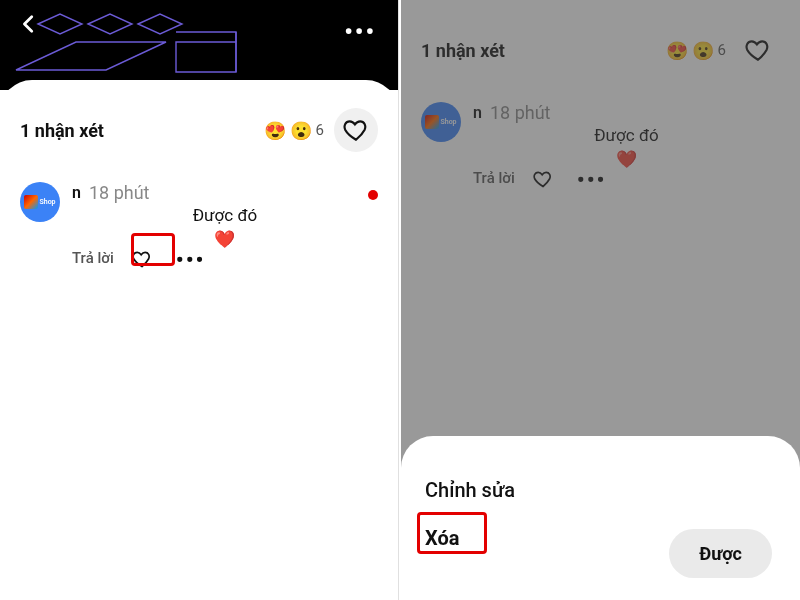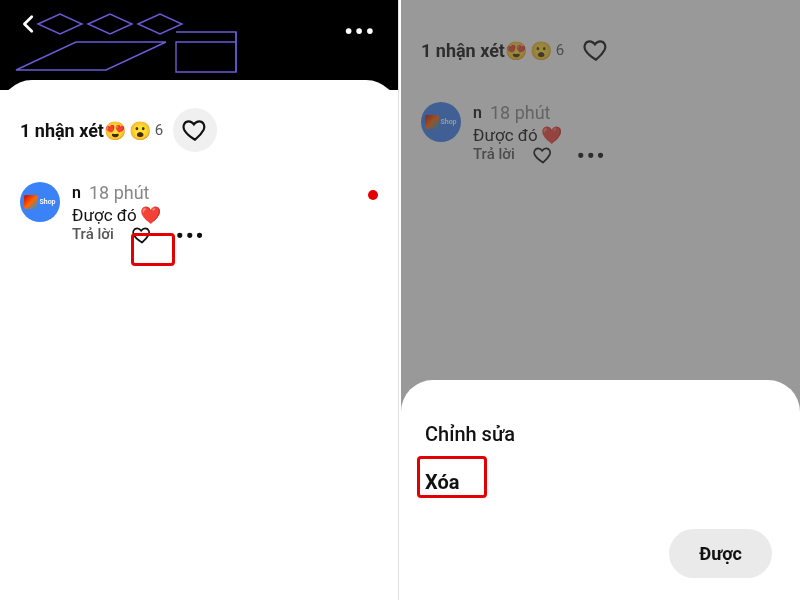--- a/index.html
+++ b/index.html
@@ -61,20 +61,21 @@
   .sheet {
     position: absolute;
     top: 80px; left: 0; right: 0; bottom: 0;
     background: #fff;
     border-top-left-radius: 32px;
     border-top-right-radius: 32px;
   }
   .sheet-header {
     display: flex;
     align-items: center;
+    justify-content: space-between;
     padding: 28px 20px 14px 20px;
   }
   .sheet-title {
     font-size: 18px;
     font-weight: 700;
     color: #111;
   }
   .sheet-right {
     display: flex;
     align-items: center;
@@ -117,21 +118,21 @@
     font-size: 9px; color:#fff; font-weight:600;
     display:flex; align-items:center; gap:1px;
   }
   .avatar-badge {
     width:14px;height:14px;background:linear-gradient(135deg,#c00,#f60,#09f);border-radius:2px;
   }
   .c-body { flex: 1; }
   .c-meta { display:flex; align-items:center; gap:8px; }
   .c-name { font-size: 16px; font-weight:600; color:#111; }
   .c-time { font-size: 18px; color: #888; }
-  .c-text { font-size: 17px; color:#111; margin-top:2px; display:flex; align-items:center; gap:4px;}
+  .c-text { font-size: 17px; color:#111; margin-top:2px; display:flex; align-items:center; gap:4px;flex-direction:column;}
   .c-text .emoji { font-size:17px; }
   .c-actions { display:flex; align-items:flex-start; gap:18px; }
   .c-reply { font-size:15px; color:#555; font-weight:500; cursor:pointer; }
   .c-like { cursor:pointer; display:flex; align-items:center; }
   .c-more {
     font-size: 22px;
     font-weight:700;
     letter-spacing:2px;
     color:#111;
     cursor:pointer;
@@ -166,21 +167,21 @@
     position:absolute; top:0; left:0; right:0; bottom:0;
     background:#fff;
   }
   .phone-right .sheet-header {
     padding: 28px 20px 14px 20px;
   }
   
   .action-sheet {
     position:absolute;
     left:0; right:0; bottom:0;
-    height: 220px;
+    height: 164px;
     background:#fff;
     border-top-left-radius: 32px;
     border-top-right-radius: 32px;
     z-index: 10;
     padding: 30px 24px 18px 24px;
   }
   .action-item {
     font-size: 20px;
     color:#111;
     padding: 12px 0;

